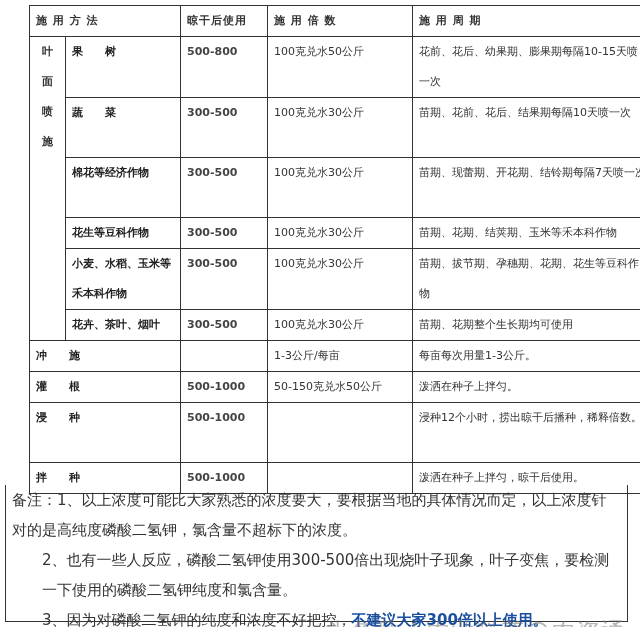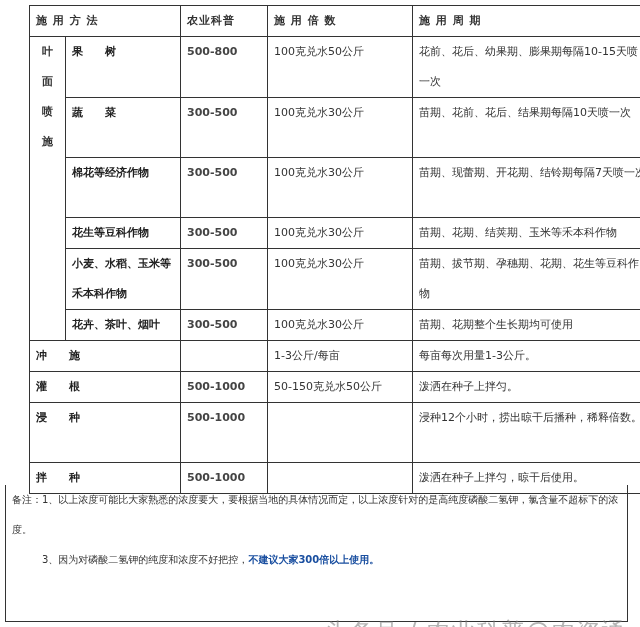--- a/index.html
+++ b/index.html
@@ -5,41 +5,41 @@
   html, body { margin:0; padding:0; background:#fff; }
   body { width:640px; height:627px; overflow:hidden; position:relative;
          font-family:"DejaVu Sans", "Liberation Sans", sans-serif; color:#333; }
   .tbl { position:absolute; left:5px; top:5px; width:623px; border-collapse:collapse; table-layout:fixed;margin-left:24px; }
   .tbl td { border:1px solid #333; vertical-align:top; padding:0 6px; font-size:11px; line-height:30px; box-sizing:border-box; }
   .tbl tr.hdr td { font-weight:bold; height:30px; letter-spacing:1px; }
   .bold { font-weight:bold; color:#222;font-family:Liberation Mono, monospace; }
   .num { color:#444;font-weight:bold; }
   .grp { text-align:center; font-weight:bold; padding:0 !important; }
   .grp span { display:block; line-height:30px; }
-  .notes { position:absolute; left:5px; top:485px; width:623px; height:137px; border:1px solid #333; border-top:none; box-sizing:border-box; padding:0 6px; font-size:10px; line-height:30px; color:#333; }
+  .notes { position:absolute; left:5px; top:485px; width:623px; height:137px; border:1px solid #333; border-top:none; box-sizing:border-box; padding:0 6px; font-size:15px; line-height:30px; color:#333; }
   .notes p { margin:0; }
   .indent { padding-left:30px; }
   .blue { color:#1a4fa0; font-weight:bold; }
   .wm { position:absolute; right:14px; top:616px; font-size:24px; color:rgba(120,120,120,0.55); letter-spacing:1px; }
 </style>
 </head>
 <body>
 
 <table class="tbl">
   <colgroup>
     <col style="width:36px">
       <col style="width:115px">
       <col style="width:87px">
       <col style="width:145px">
       <col style="width:240px">
   </colgroup>
   <tbody>
       <tr class="hdr">
     <td colspan="2">施 用 方 法</td>
-    <td>农业科普</td>
+    <td>晾干后使用</td>
     <td>施 用 倍 数</td>
     <td>施 用 周 期</td>
   </tr>
   <tr style="height:60px">
     <td rowspan="6" class="grp">
       <span>叶</span>
       <span>面</span>
       <span>喷</span>
       <span>施</span>
     </td>
@@ -100,16 +100,17 @@
     <td colspan="2" class="bold">拌　　种</td>
     <td class="num">500-1000</td>
     <td></td>
     <td>泼洒在种子上拌匀，晾干后使用。</td>
   </tr>
 </tbody>
   </table>
 
 <div class="notes">
   <p>备注：1、以上浓度可能比大家熟悉的浓度要大，要根据当地的具体情况而定，以上浓度针对的是高纯度磷酸二氢钾，氯含量不超标下的浓度。</p>
+  <p class="indent">2、也有一些人反应，磷酸二氢钾使用300-500倍出现烧叶子现象，叶子变焦，要检测一下使用的磷酸二氢钾纯度和氯含量。</p>
   <p class="indent"><span>3、因为对磷酸二氢钾的纯度和浓度不好把控，</span><span class="blue">不建议大家300倍以上使用。</span></p>
 </div>
 
 <div class="wm">头条号 / 农业科普@农资通</div>
 
 </body></html>

